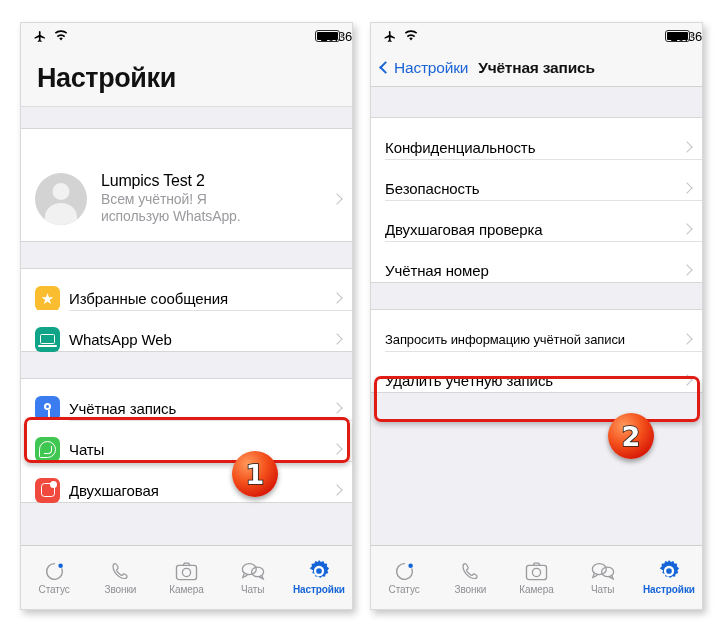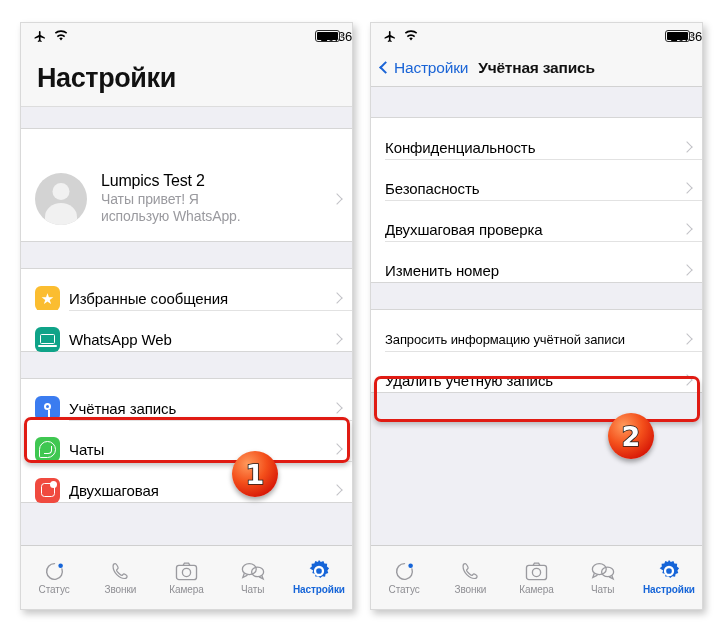--- a/index.html
+++ b/index.html
@@ -374,21 +374,21 @@
     </div>
 
     <div class="body">
       <div class="gap gap-21"></div>
 
       <div class="group">
         <div class="profile-row">
           <div class="avatar"></div>
           <div class="profile-text">
             <div class="profile-name">Lumpics Test 2</div>
-            <div class="profile-status">Чаты привет! Я</div>
+            <div class="profile-status">Всем учётной! Я</div>
             <div class="profile-status">использую WhatsApp.</div>
           </div>
           <div class="chev"></div>
         </div>
       </div>
 
       <div class="gap gap-26"></div>
 
       <div class="group">
         <div class="row with-icon">
@@ -524,21 +524,21 @@
         </div>
         <div class="row">
           <div class="row-label">Безопасность</div>
           <div class="chev"></div>
         </div>
         <div class="row">
           <div class="row-label">Двухшаговая проверка</div>
           <div class="chev"></div>
         </div>
         <div class="row">
-          <div class="row-label">Изменить номер</div>
+          <div class="row-label">Учётная номер</div>
           <div class="chev"></div>
         </div>
       </div>
 
       <div class="gap gap-26"></div>
 
       <div class="group">
         <div class="row">
           <div class="row-label small">Запросить информацию учётной записи</div>
           <div class="chev"></div>

